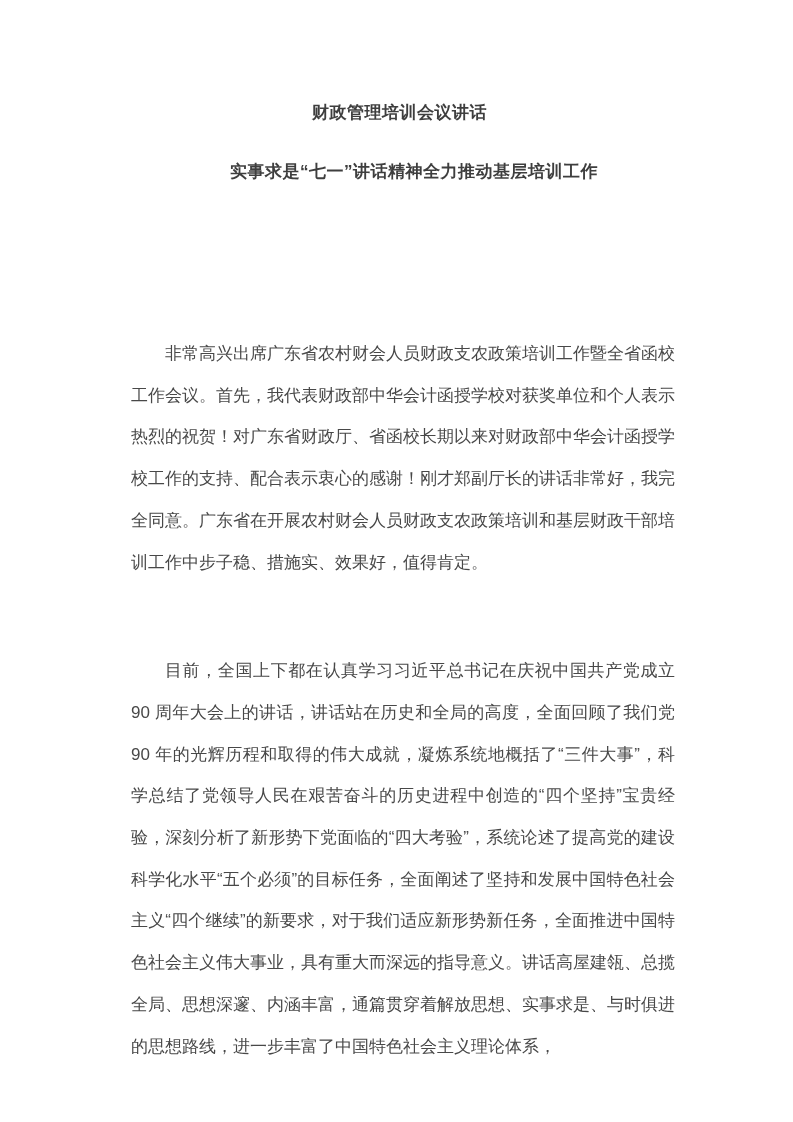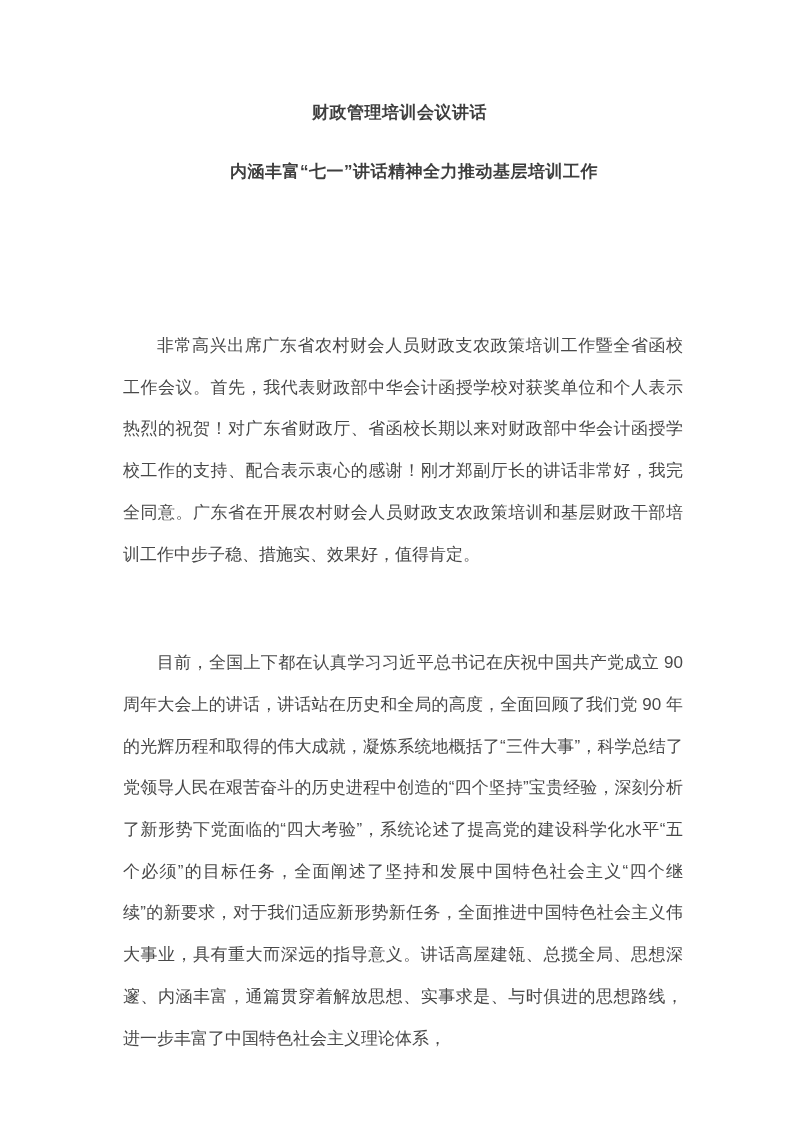--- a/index.html
+++ b/index.html
@@ -49,30 +49,30 @@
     position: absolute;
     top: 317px;
     left: 115px;
     width: 576px;
     font-size: 17px;
     line-height: 41.7px;
     color: #484848;
     text-align: justify;
   }
   .doc-paragraph {
-    margin: 8px;
+    margin: 16px;
     text-indent: 2em;
   }
   .doc-paragraph + .doc-paragraph {
     margin-top: 67px;
   }
 </style>
 </head>
 <body>
 
 <div class="page">
   <h1 class="doc-title">财政管理培训会议讲话</h1>
-  <h2 class="doc-subtitle">内涵丰富“七一”讲话精神全力推动基层培训工作</h2>
+  <h2 class="doc-subtitle">实事求是“七一”讲话精神全力推动基层培训工作</h2>
   <div class="doc-body">
     <p class="doc-paragraph">非常高兴出席广东省农村财会人员财政支农政策培训工作暨全省函校工作会议。首先，我代表财政部中华会计函授学校对获奖单位和个人表示热烈的祝贺！对广东省财政厅、省函校长期以来对财政部中华会计函授学校工作的支持、配合表示衷心的感谢！刚才郑副厅长的讲话非常好，我完全同意。广东省在开展农村财会人员财政支农政策培训和基层财政干部培训工作中步子稳、措施实、效果好，值得肯定。</p>
     <p class="doc-paragraph">目前，全国上下都在认真学习习近平总书记在庆祝中国共产党成立 90 周年大会上的讲话，讲话站在历史和全局的高度，全面回顾了我们党 90 年的光辉历程和取得的伟大成就，凝炼系统地概括了“三件大事”，科学总结了党领导人民在艰苦奋斗的历史进程中创造的“四个坚持”宝贵经验，深刻分析了新形势下党面临的“四大考验”，系统论述了提高党的建设科学化水平“五个必须”的目标任务，全面阐述了坚持和发展中国特色社会主义“四个继续”的新要求，对于我们适应新形势新任务，全面推进中国特色社会主义伟大事业，具有重大而深远的指导意义。讲话高屋建瓴、总揽全局、思想深邃、内涵丰富，通篇贯穿着解放思想、实事求是、与时俱进的思想路线，进一步丰富了中国特色社会主义理论体系，</p>
   </div>
 </div>
 
 </body></html>

